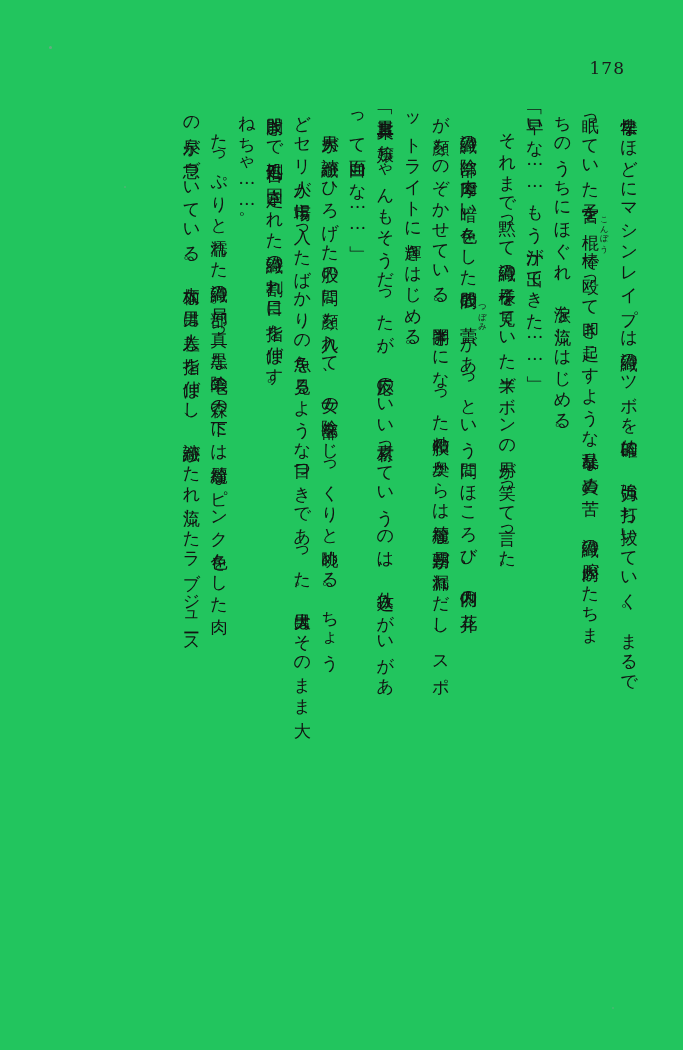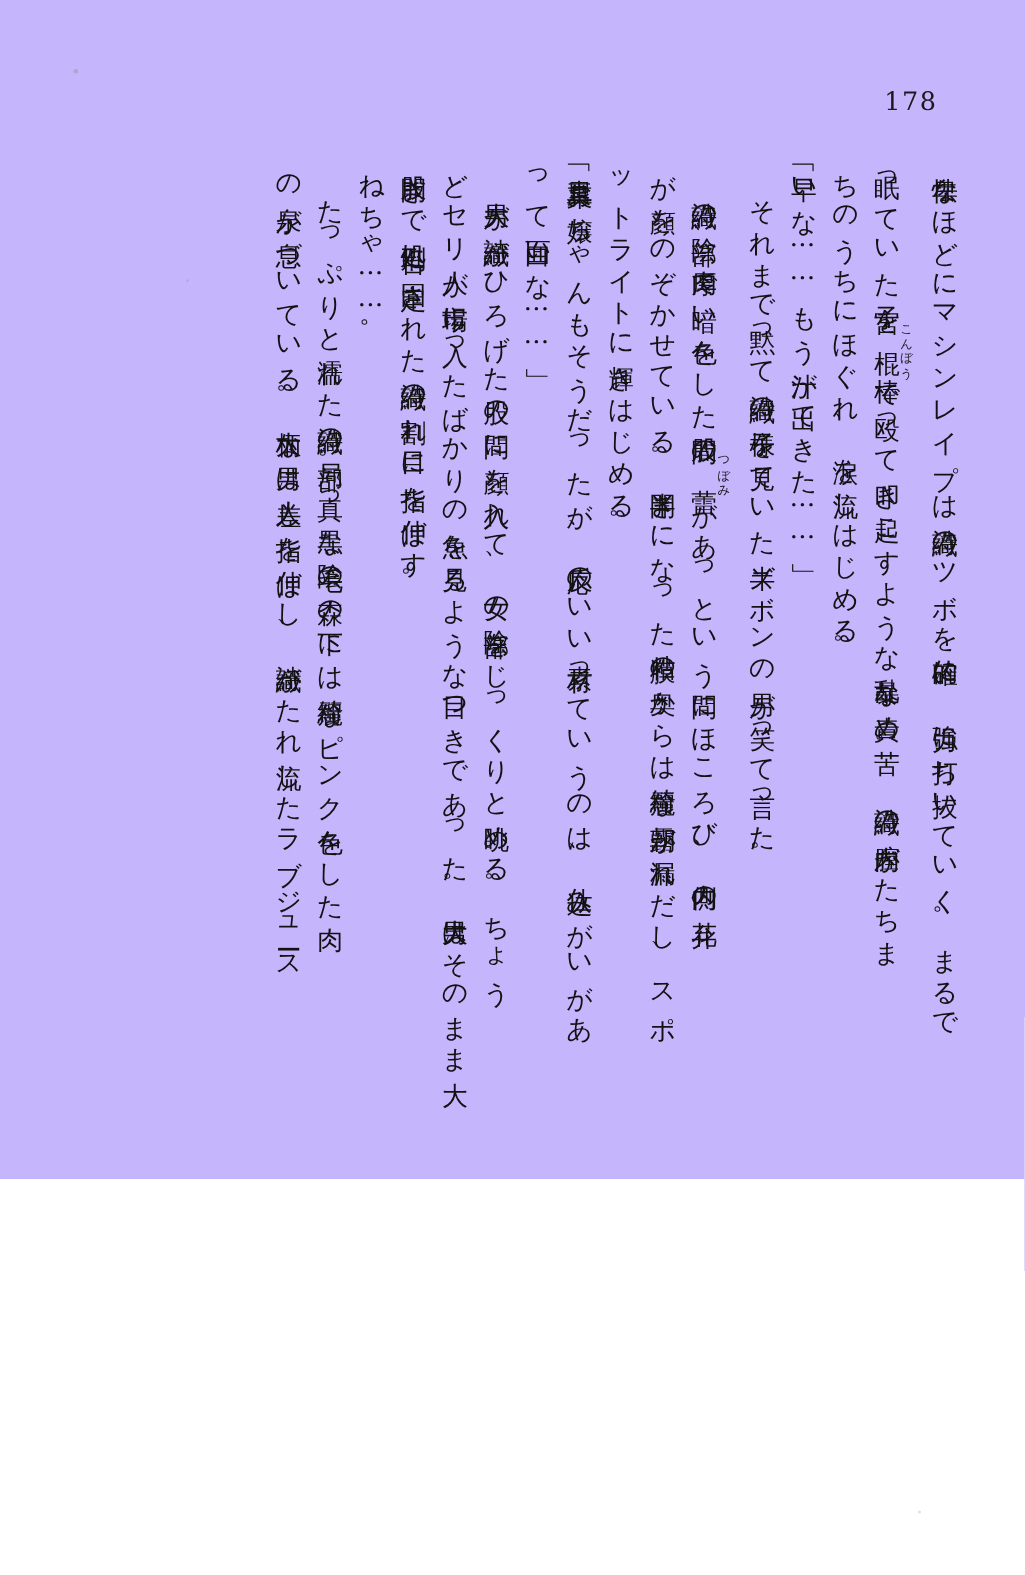--- a/index.html
+++ b/index.html
@@ -14,22 +14,22 @@
     color: #111111;
     overflow: hidden;
     position: relative;
   }
 
   .page {
     position: absolute;
     left: 0;
     top: 0;
     width: 683px;
-    height: 786px;
-    background: #c4b5fd;
+    height: 1050px;
+    background: #22c55e;
   }
 
   
   .page-number {
     position: absolute;
     top: 58px;
     right: 58px;
     font-size: 17px;
     letter-spacing: 1px;
     color: #1a1a1a;

